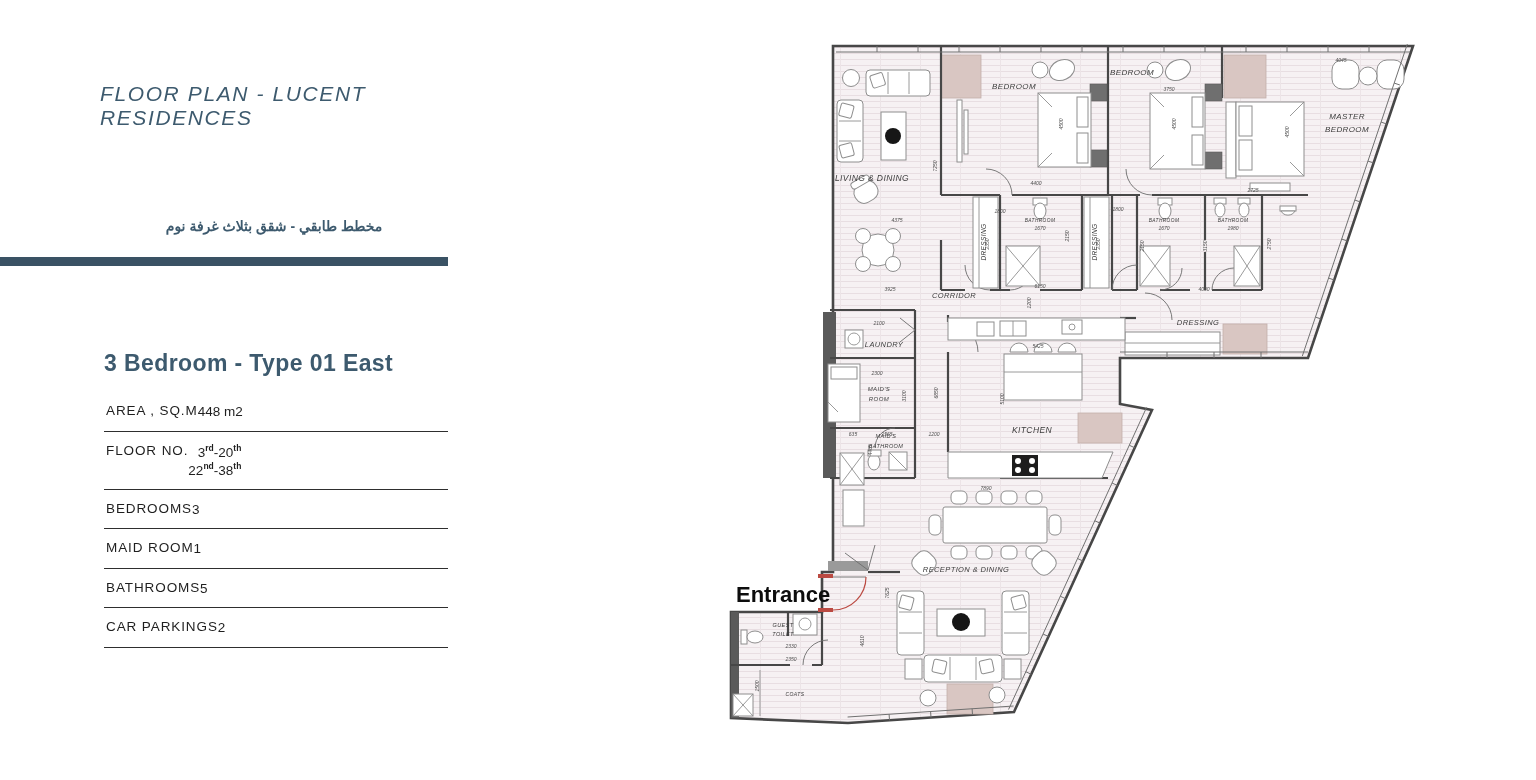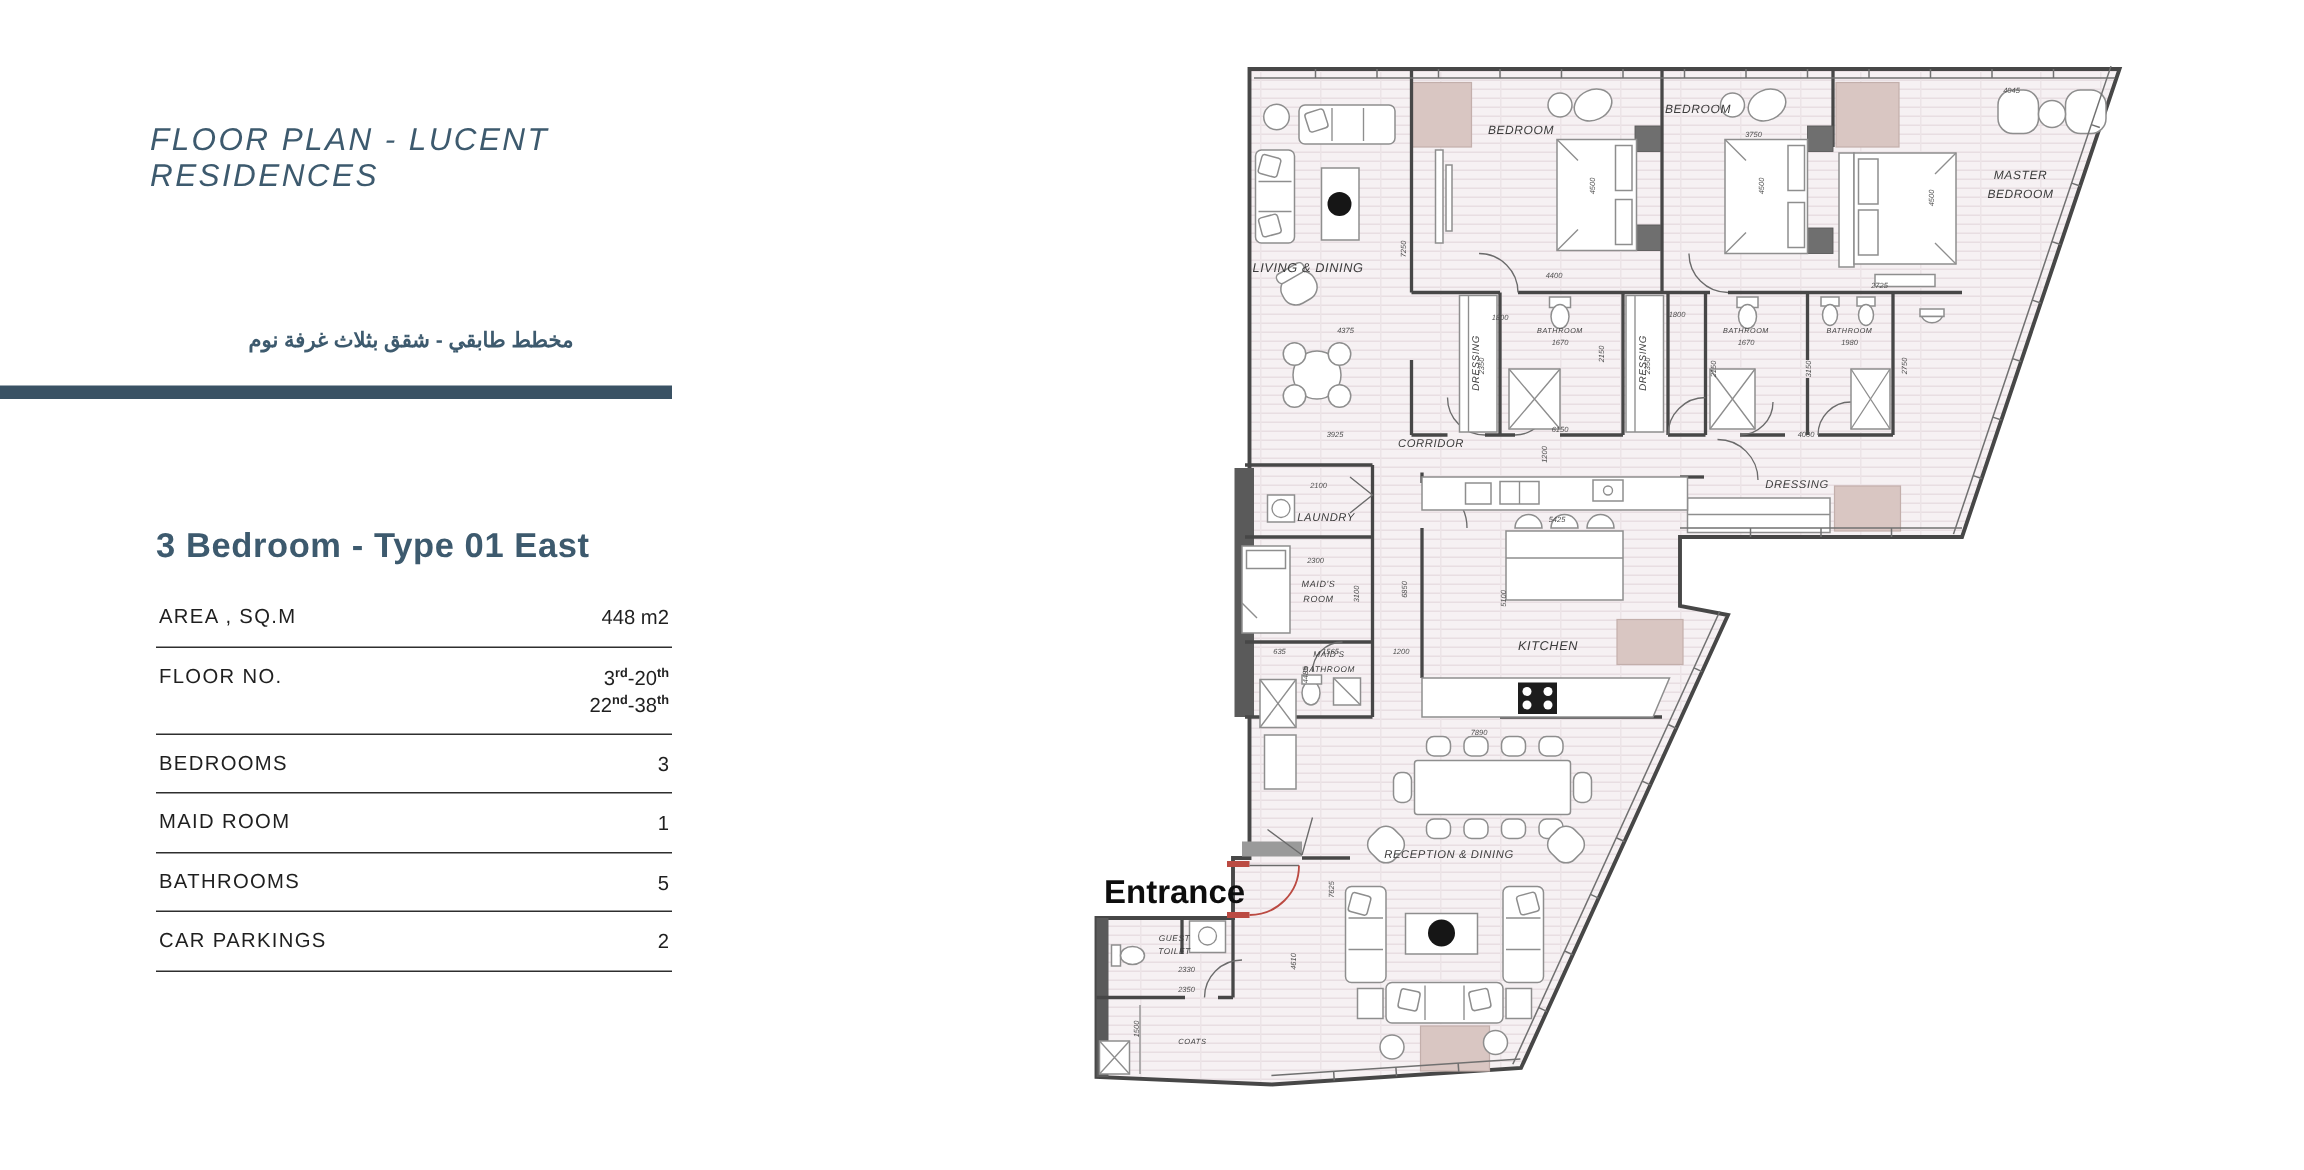--- a/index.html
+++ b/index.html
@@ -17,21 +17,21 @@
   .eyebrow{position:absolute;left:100px;top:82px;font-size:21px;letter-spacing:1.6px;
            color:var(--accent);font-weight:400;font-style:italic;}
   .big-title{position:absolute;left:97px;top:118px;font-size:47px;line-height:48px;
            letter-spacing:2.5px;color:var(--accent);font-weight:400;}
   .arabic{position:absolute;left:100px;top:218px;width:348px;text-align:center;direction:rtl;
            font-size:14px;color:var(--accent);font-weight:600;}
   .bar{position:absolute;left:0;top:257px;width:448px;height:9px;background:var(--bar);}
   .type-title{position:absolute;left:104px;top:310px;font-size:23px;font-weight:700;
            color:var(--accent);letter-spacing:.4px;margin-top:40px;}
   .specs{position:absolute;left:104px;top:392px;width:344px;}
-  .spec-row{display:flex;justify-content:space-between;align-items:flex-start;
+  .spec-row{display:flex;justify-content:flex-start;align-items:flex-start;
            border-bottom:1.4px solid #2e2e2e;padding:11px 2px 10px 2px;}
   .spec-label{font-size:13.5px;letter-spacing:.9px;color:var(--ink);font-weight:400;}
   .spec-value{font-size:13.5px;color:var(--ink);text-align:right;line-height:1.3;}
   .spec-value sup{font-size:8.5px;font-weight:bold;}
   
   svg{position:absolute;inset:0;}
   .wall{stroke:var(--wall);fill:none;}
   .outline{fill:url(#floorp);stroke:var(--wall);stroke-width:2.6;}
   .furn{stroke:var(--furn);fill:#ffffff;stroke-width:1;}
   .furnl{stroke:var(--furn);fill:none;stroke-width:.9;}

